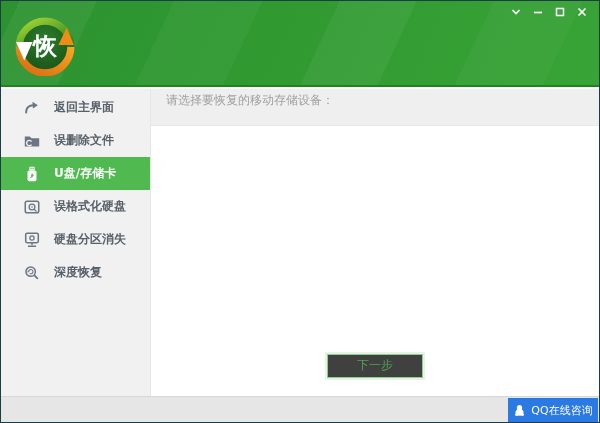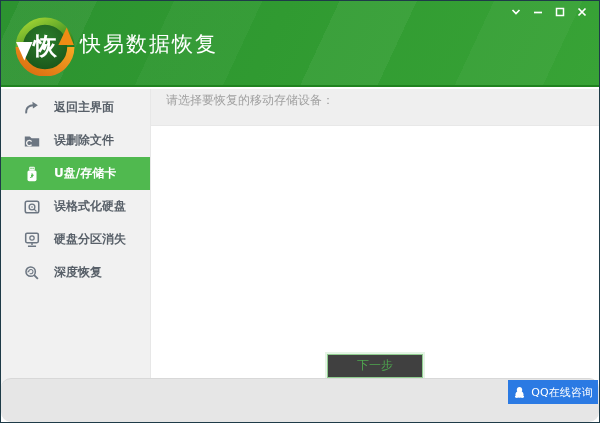--- a/index.html
+++ b/index.html
@@ -99,24 +99,23 @@
     background:#404040;
     border:1px solid #8fcd8f;
     box-shadow:0 0 0 2px rgba(143,205,143,0.22);
     color:#4fa84f; font-size:12px;
     text-align:center; line-height:21px;
     cursor:pointer;
   }
 
   
   .footer {
-    position:absolute; left:0; right:0; bottom:0; height:44px;
+    position:absolute; left:0; right:0; bottom:0; height:26px;
     background:#e6e6e6;
     border-top:1px solid #d8d8d8;
-    border-radius:10px;
   }
   .qq-btn {
     position:absolute; right:1px; top:1px;
     width:90px; height:24px;
     background:#2b7ae3; color:#ffffff;
     font-size:11px;
     display:flex; align-items:center; justify-content:center; gap:5px;
     cursor:pointer;
   }
   .qq-btn svg { display:block; }
@@ -144,21 +143,20 @@
           </radialGradient>
         </defs>
         <circle cx="30" cy="30" r="26" fill="url(#core)"></circle>
         <path d="M5 32 A25 25 0 1 1 55 32" fill="none" stroke="url(#ringG)" stroke-width="7"></path>
         <path d="M55 32 A25 25 0 0 1 5 32" fill="none" stroke="url(#ringO)" stroke-width="7"></path>
         <polygon points="2,27 18,27 10,45" fill="#ffffff"></polygon>
         <polygon points="43,30 58,30 51,13" fill="#ef8c14"></polygon>
         <text x="30" y="39" text-anchor="middle" font-size="23" font-weight="bold" fill="#ffffff">恢</text>
       </svg>
     </div>
-    <div class="app-title">快易数据恢复</div>
     <div class="win-controls">
       <div class="win-btn">
         <svg width="12" height="12" viewBox="0 0 12 12">
             <polyline points="2.5,4 6,7.5 9.5,4" fill="none" stroke="#fff" stroke-width="1.7"></polyline>
           </svg>
       </div>
       <div class="win-btn">
         <svg width="12" height="12" viewBox="0 0 12 12">
             <line x1="2" y1="6.5" x2="10" y2="6.5" stroke="#fff" stroke-width="1.7"></line>
           </svg>

